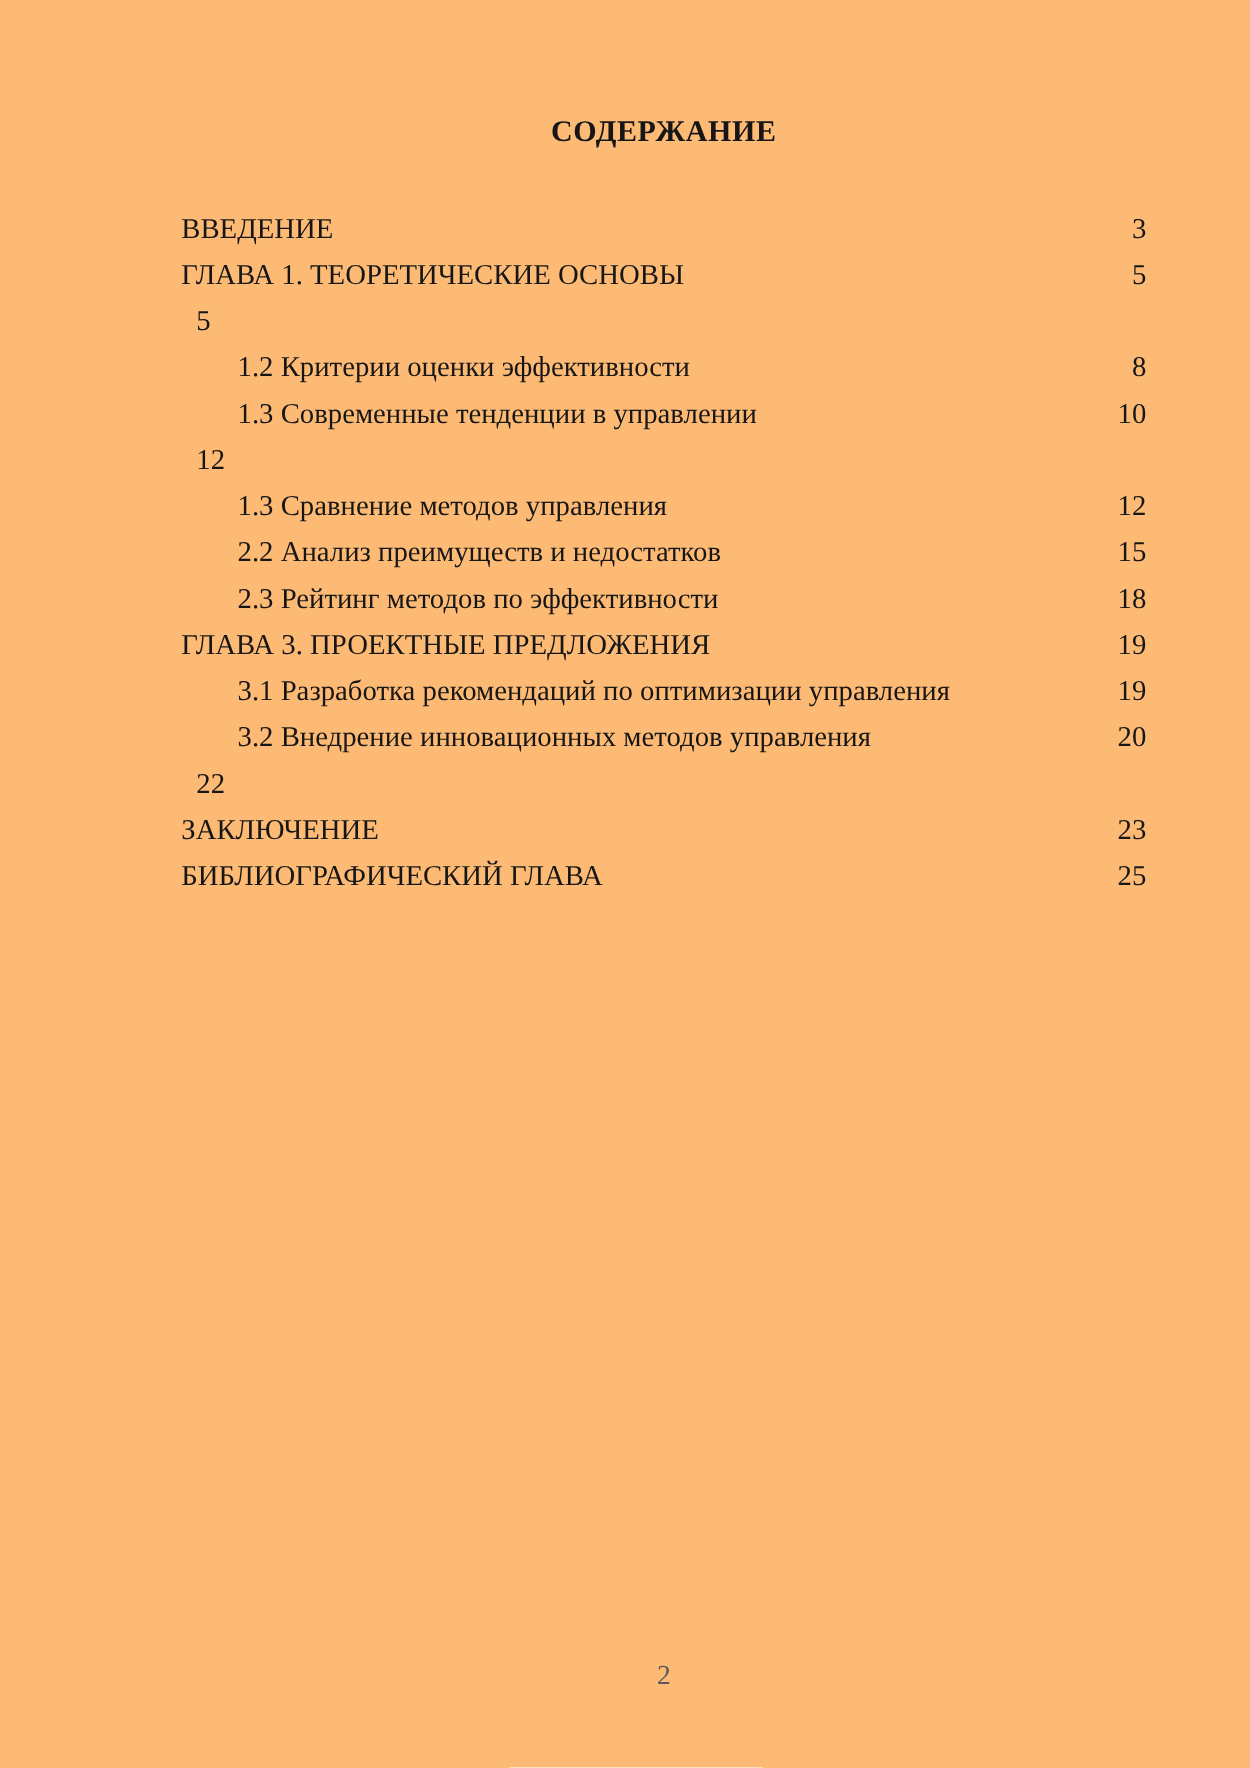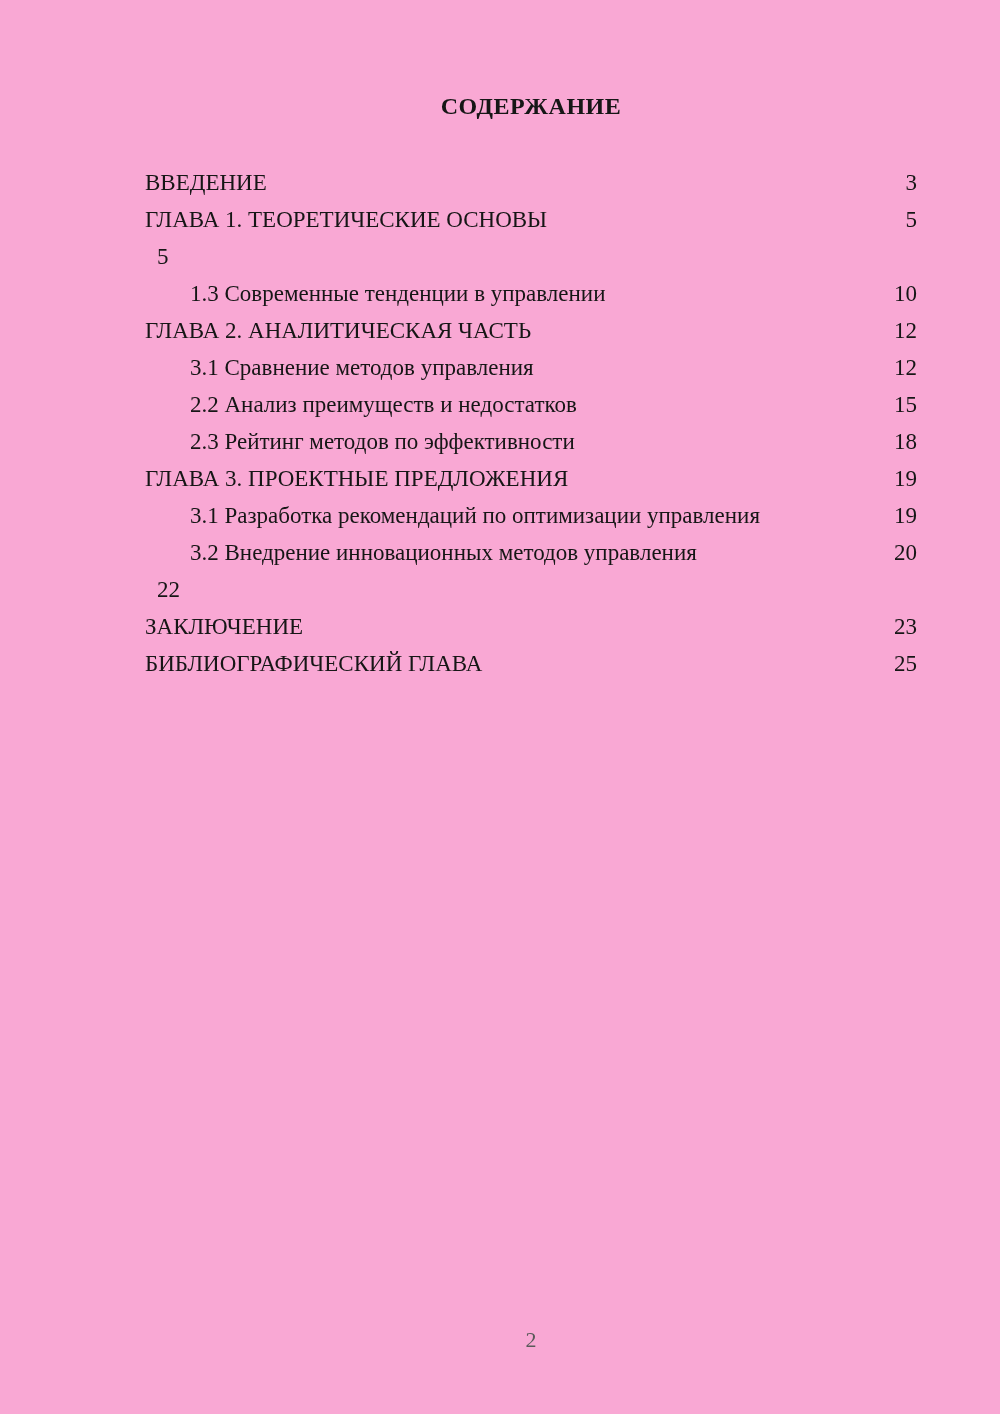--- a/index.html
+++ b/index.html
@@ -4,21 +4,21 @@
 <style>
   html, body {
     margin: 0;
     padding: 0;
     background: #ffffff;
   }
   .page {
     position: relative;
     width: 1000px;
     height: 1414px;
-    background: #f9a8d4;
+    background: #fdba74;
     font-family: "Liberation Serif", "DejaVu Serif", serif;
     color: #161616;
     overflow: hidden;
   }
   .doc-title {
     position: absolute;
     top: 92px;
     left: 145px;
     width: 772px;
     margin: 0;
@@ -76,29 +76,32 @@
         <span class="toc-page">3</span>
       </div>
       <div class="toc-row">
         <span class="toc-label">ГЛАВА 1. ТЕОРЕТИЧЕСКИЕ ОСНОВЫ</span>
         <span class="toc-page">5</span>
       </div>
       <div class="toc-row sub">
         <span class="toc-page">5</span>
       </div>
       <div class="toc-row sub">
+        <span class="toc-label">1.2 Критерии оценки эффективности</span>
+        <span class="toc-page">8</span>
+      </div>
+      <div class="toc-row sub">
         <span class="toc-label">1.3 Современные тенденции в управлении</span>
         <span class="toc-page">10</span>
       </div>
       <div class="toc-row">
-        <span class="toc-label">ГЛАВА 2. АНАЛИТИЧЕСКАЯ ЧАСТЬ</span>
         <span class="toc-page">12</span>
       </div>
       <div class="toc-row sub">
-        <span class="toc-label">3.1 Сравнение методов управления</span>
+        <span class="toc-label">1.3 Сравнение методов управления</span>
         <span class="toc-page">12</span>
       </div>
       <div class="toc-row sub">
         <span class="toc-label">2.2 Анализ преимуществ и недостатков</span>
         <span class="toc-page">15</span>
       </div>
       <div class="toc-row sub">
         <span class="toc-label">2.3 Рейтинг методов по эффективности</span>
         <span class="toc-page">18</span>
       </div>

